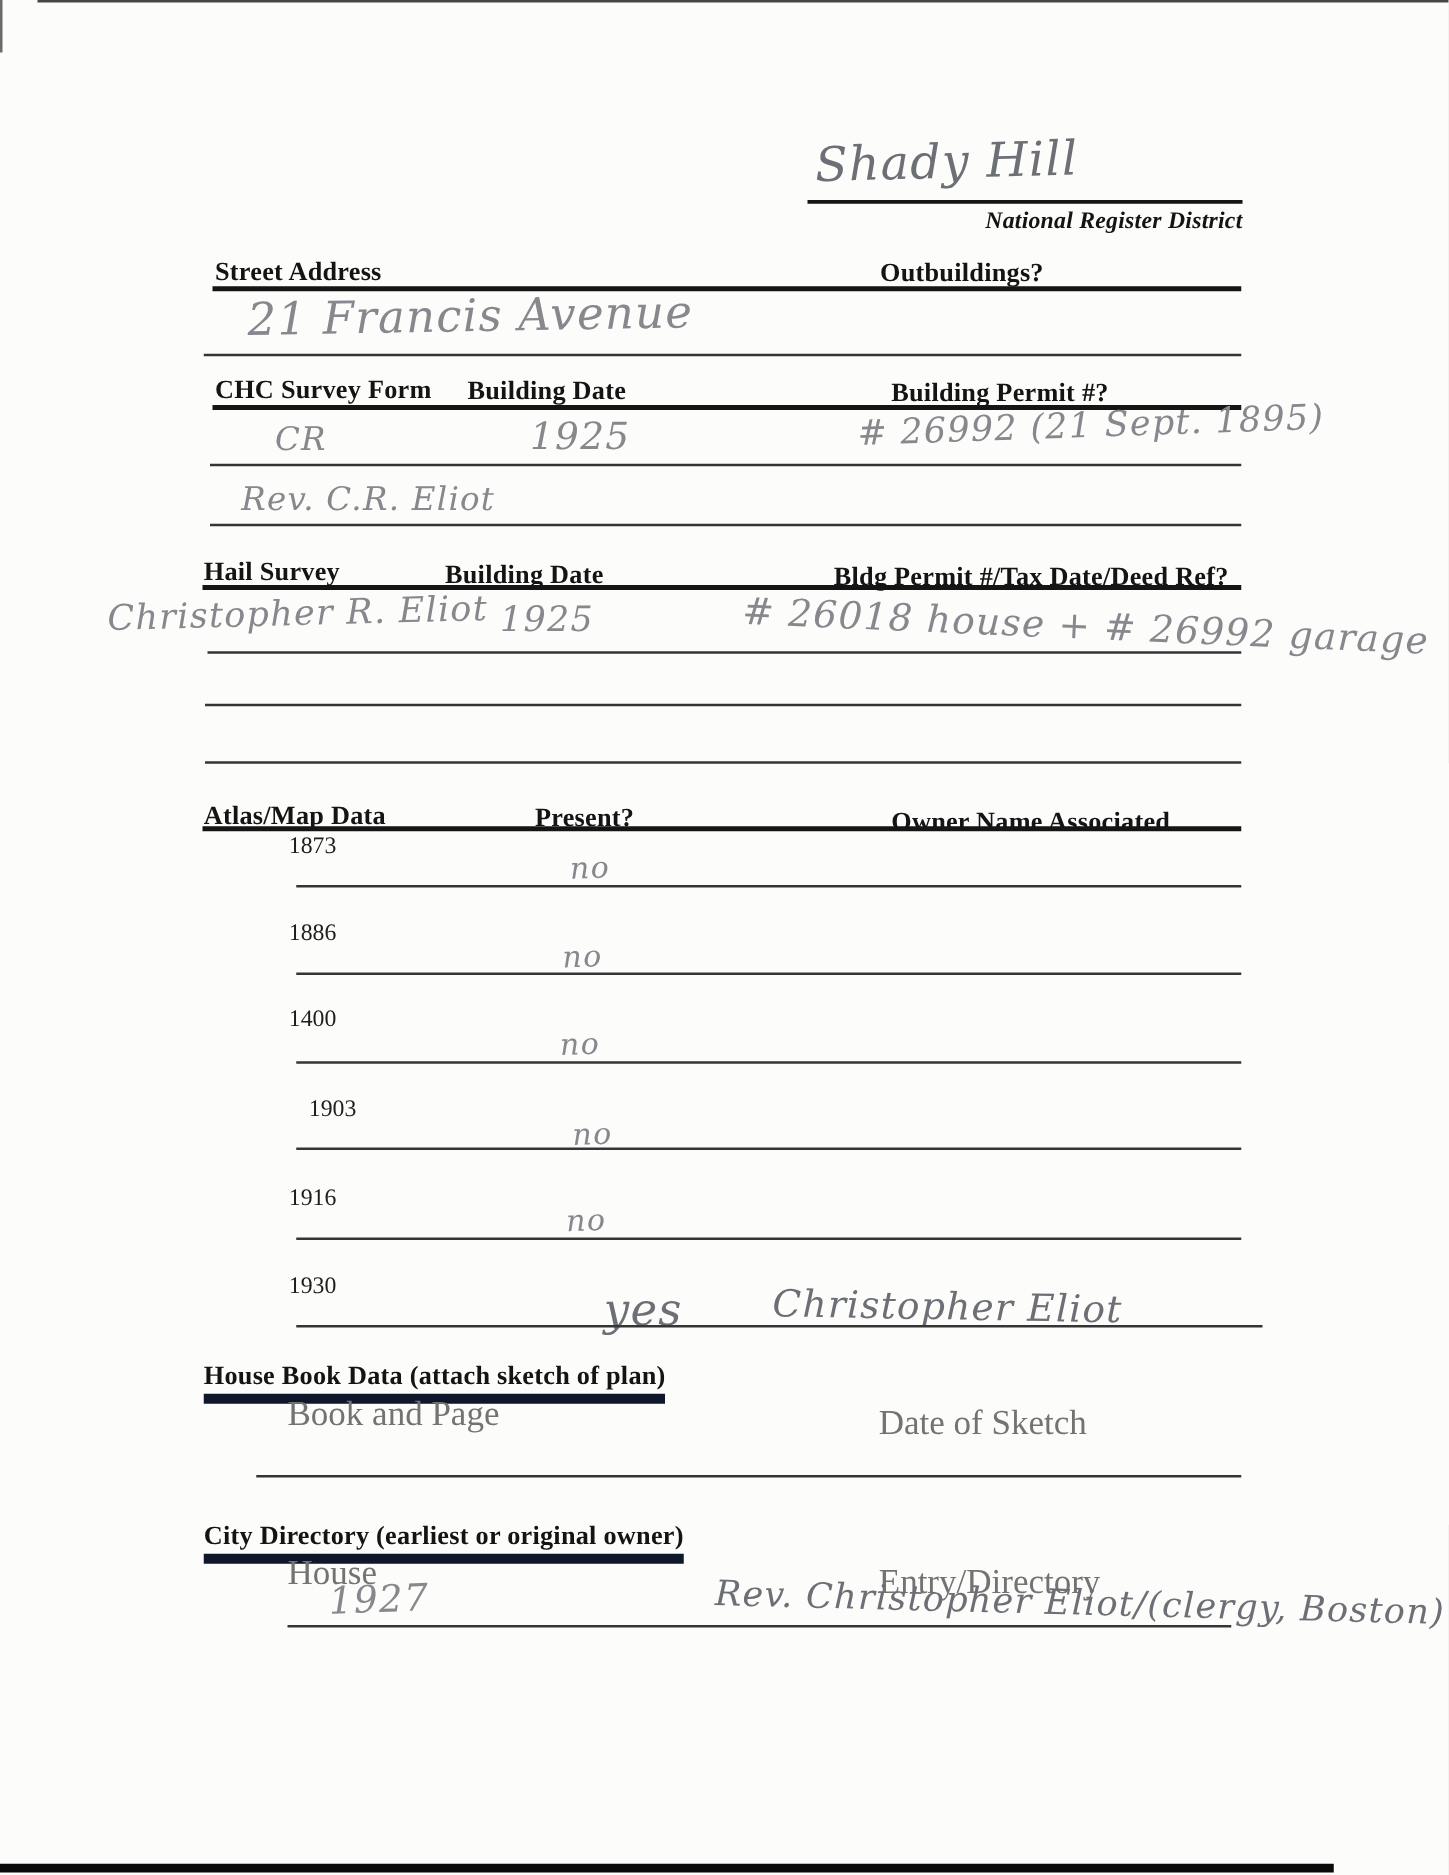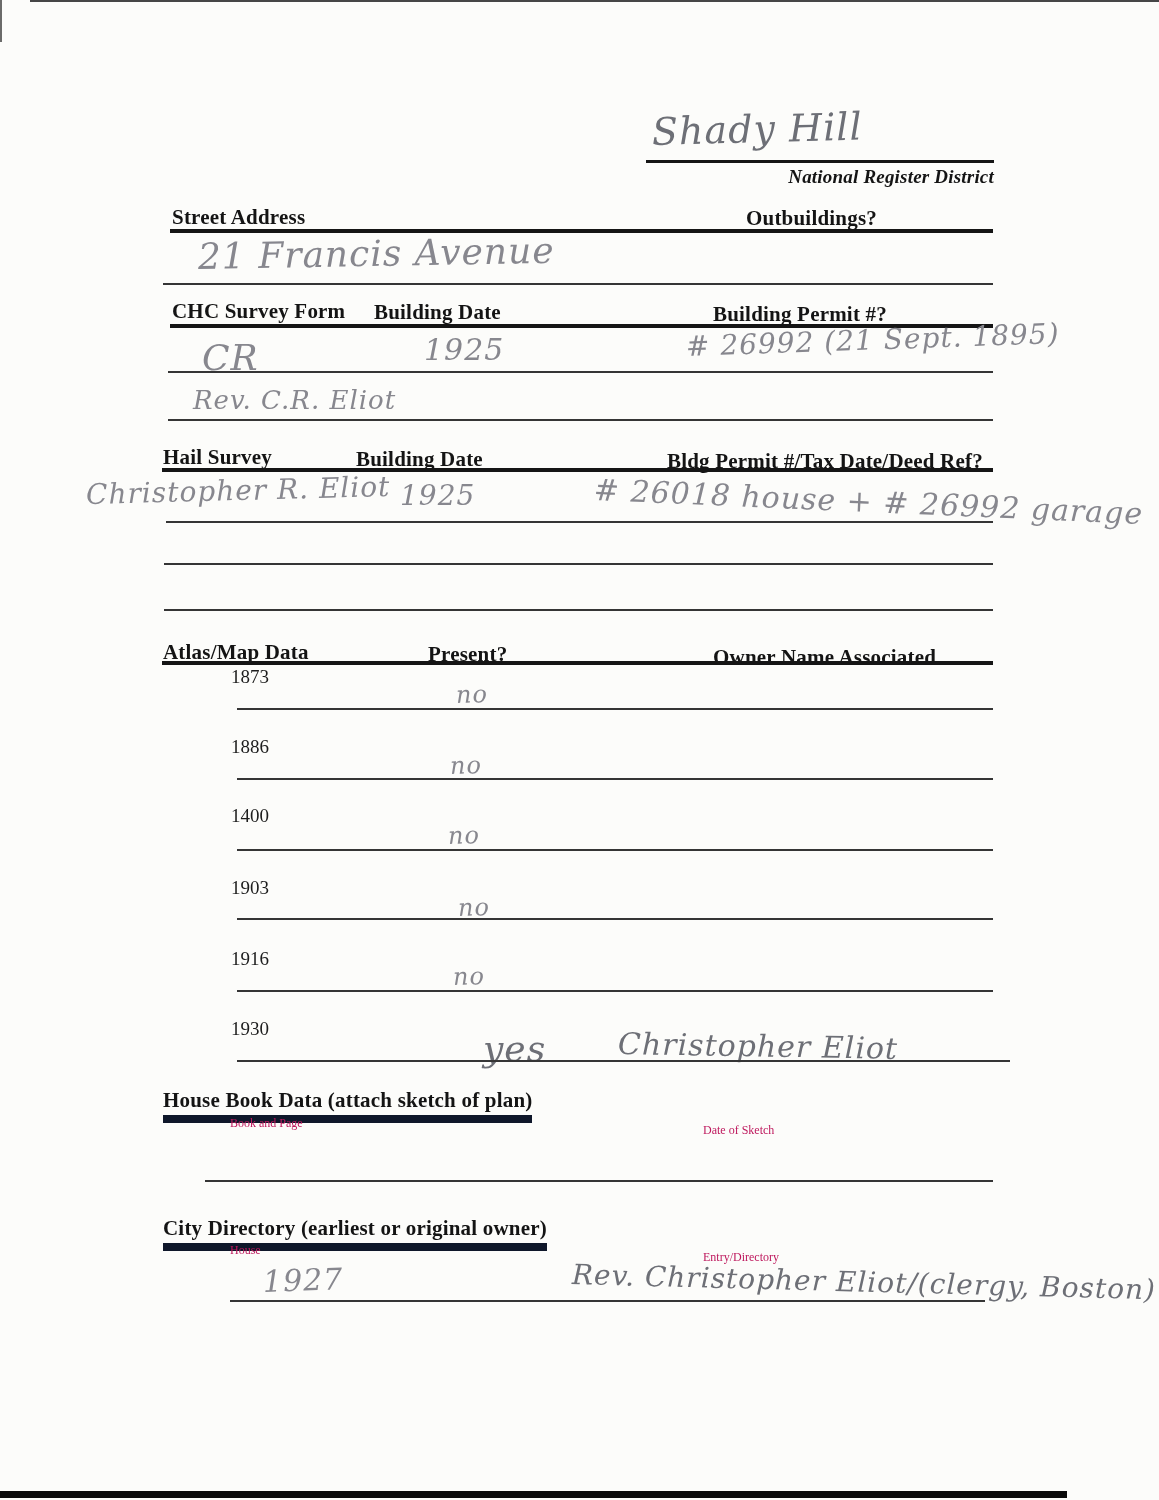--- a/index.html
+++ b/index.html
@@ -8,21 +8,21 @@
     width:1159px;height:1500px;
     margin:0 auto;
     background:#fcfcfa;
     overflow:hidden;
     font-family:"Liberation Serif",serif;
     color:#141414;
   }
   
   .lbl{position:absolute;font-weight:bold;font-size:21px;letter-spacing:.2px;white-space:nowrap;}
   .lbl-italic{font-style:italic;}
-  .lbl-reg{position:absolute;font-weight:normal;font-size:12px;white-space:nowrap;color:#be185d;}
+  .lbl-reg{position:absolute;font-weight:normal;font-size:28px;white-space:nowrap;color:#737373;}
   .lbl-year{position:absolute;font-weight:normal;font-size:19px;white-space:nowrap;color:#1d1d1d;}
   .lbl-underline{border-bottom:8px solid #0f172a;padding-bottom:2px;}
   
   .rule{position:absolute;background:#151515;height:4px;}
   .wline{position:absolute;background:#353535;height:2px;}
   
   .hw{
     position:absolute;
     font-family:"DejaVu Serif",serif;
     font-style:italic;
@@ -42,30 +42,30 @@
 
   <div class="artifact" style="left:30px;top:0;width:1129px;height:2px;opacity:.75;"></div>
   <div class="artifact" style="left:0;top:0;width:2px;height:42px;opacity:.6;"></div>
   <div class="artifact" style="left:0;top:1491px;width:1067px;height:7px;"></div>
 
   <div class="hw hw-dark" style="left:652px;top:110px;font-size:38px;transform:rotate(-1.5deg);">Shady Hill</div>
   <div class="rule" style="left:646px;top:160px;width:348px;height:3px;"></div>
   <div class="lbl lbl-italic" style="left:640px;top:166px;width:354px;text-align:right;font-size:19px;">National Register District</div>
 
   <div class="lbl" style="left:172px;top:205px;">Street Address</div>
-  <div class="lbl" style="left:746px;top:206px;text-align:right;">Outbuildings?</div>
+  <div class="lbl" style="left:704px;top:206px;text-align:right;">Outbuildings?</div>
   <div class="rule" style="left:170px;top:229px;width:823px;"></div>
   <div class="hw" style="left:198px;top:236px;font-size:36px;transform:rotate(-1deg);">21 Francis Avenue</div>
   <div class="wline" style="left:163px;top:283px;width:830px;"></div>
 
   <div class="lbl" style="left:172px;top:299px;">CHC Survey Form</div>
   <div class="lbl" style="left:374px;top:300px;">Building Date</div>
   <div class="lbl" style="left:713px;top:302px;">Building Permit #?</div>
   <div class="rule" style="left:170px;top:324px;width:823px;"></div>
-  <div class="hw" style="left:202px;top:337px;font-size:36px;">CR</div>
+  <div class="hw" style="left:220px;top:337px;font-size:26px;">CR</div>
   <div class="hw" style="left:424px;top:332px;font-size:30px;">1925</div>
   <div class="hw" style="left:686px;top:330px;font-size:28px;transform:rotate(-2deg);"># 26992 (21 Sept. 1895)</div>
   <div class="wline" style="left:168px;top:371px;width:825px;"></div>
   <div class="hw" style="left:193px;top:385px;font-size:26px;">Rev. C.R. Eliot</div>
   <div class="wline" style="left:168px;top:419px;width:825px;"></div>
 
   <div class="lbl" style="left:163px;top:445px;">Hail Survey</div>
   <div class="lbl" style="left:356px;top:447px;">Building Date</div>
   <div class="lbl" style="left:667px;top:449px;">Bldg Permit #/Tax Date/Deed Ref?</div>
   <div class="rule" style="left:162px;top:468px;width:831px;"></div>
@@ -90,21 +90,21 @@
     <div class="lbl-year" style="left:231px;top:736px;">1886</div>
     <div class="hw" style="left:450px;top:752px;font-size:24px;transform:rotate(-2deg);">no</div>
     <div class="wline" style="left:237px;top:778px;width:756px;"></div>
   </div>
   <div>
     <div class="lbl-year" style="left:231px;top:805px;">1400</div>
     <div class="hw" style="left:448px;top:822px;font-size:24px;transform:rotate(-2deg);">no</div>
     <div class="wline" style="left:237px;top:849px;width:756px;"></div>
   </div>
   <div>
-    <div class="lbl-year" style="left:231px;top:877px;">1903</div>
+    <div class="lbl-year" style="left:247px;top:877px;">1903</div>
     <div class="hw" style="left:458px;top:894px;font-size:24px;transform:rotate(-2deg);">no</div>
     <div class="wline" style="left:237px;top:918px;width:756px;"></div>
   </div>
   <div>
     <div class="lbl-year" style="left:231px;top:948px;">1916</div>
     <div class="hw" style="left:453px;top:963px;font-size:24px;transform:rotate(-2deg);">no</div>
     <div class="wline" style="left:237px;top:990px;width:756px;"></div>
   </div>
   <div>
     <div class="lbl-year" style="left:231px;top:1018px;">1930</div>

